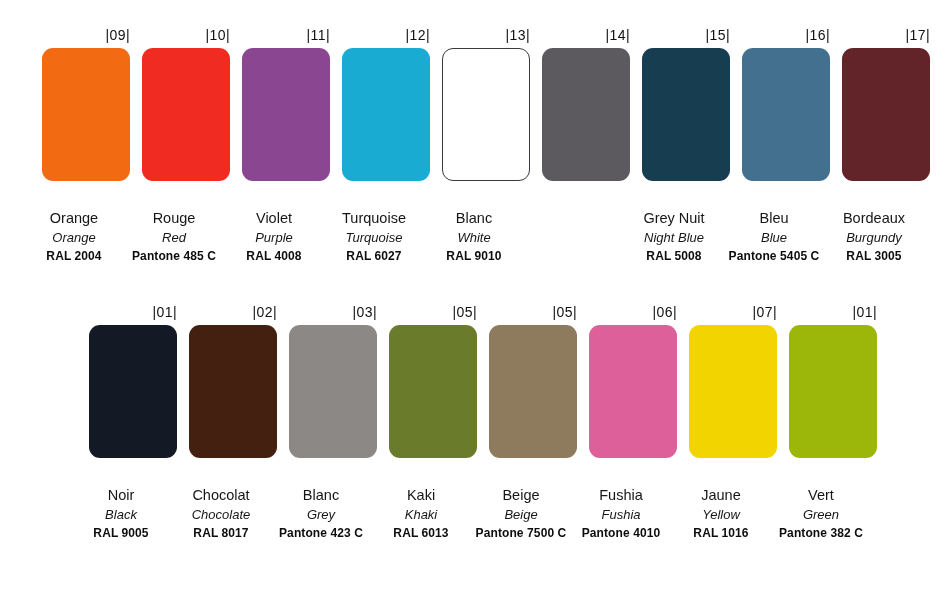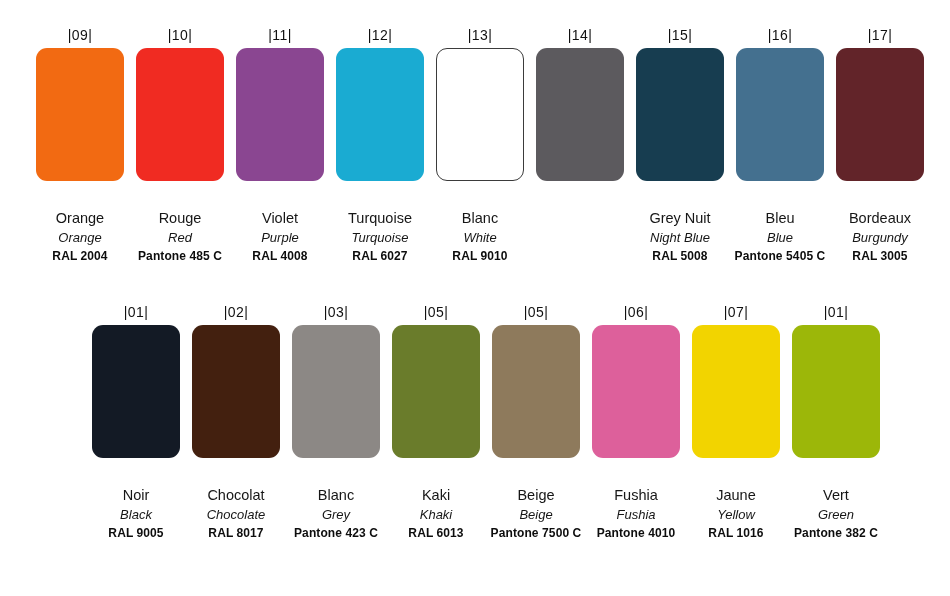--- a/index.html
+++ b/index.html
@@ -26,29 +26,29 @@
     display: flex;
     align-items: flex-start;
   }
 
   .row-top {
     left: 30px;
     top: 28px;
   }
 
   .row-bottom {
-    left: 86px;
+    left: 77px;
     top: 305px;
   }
 
   .swatch-cell {
     width: 100px;
     display: flex;
     flex-direction: column;
-    align-items: center;
+    align-items: flex-end;
   }
 
   .code {
     font-size: 14px;
     font-weight: 400;
     letter-spacing: 0.4px;
     color: #111;
     line-height: 15px;
     margin-bottom: 5px;
     font-family: "Liberation Sans", sans-serif;

